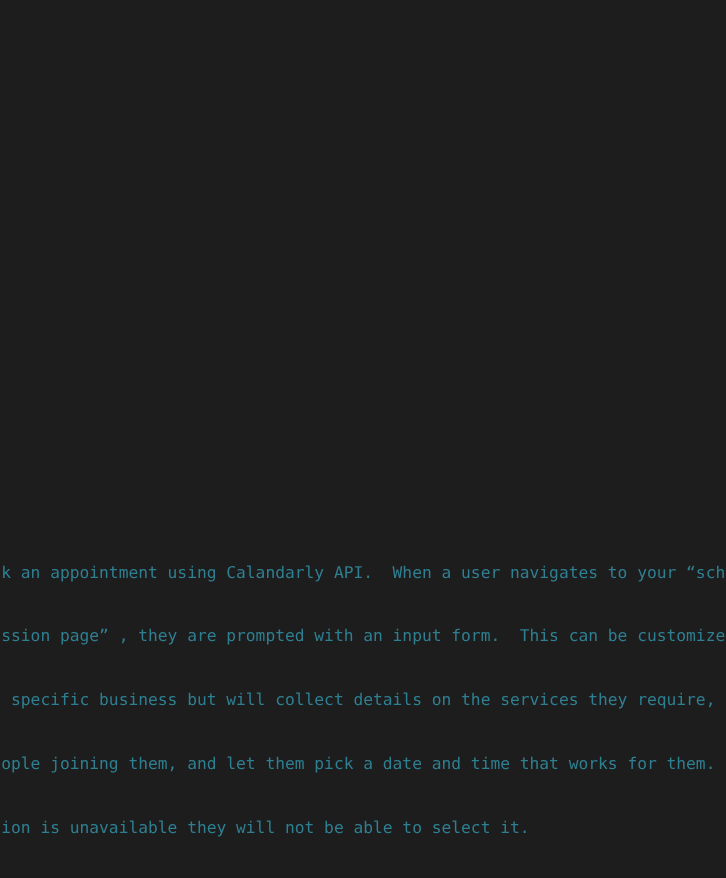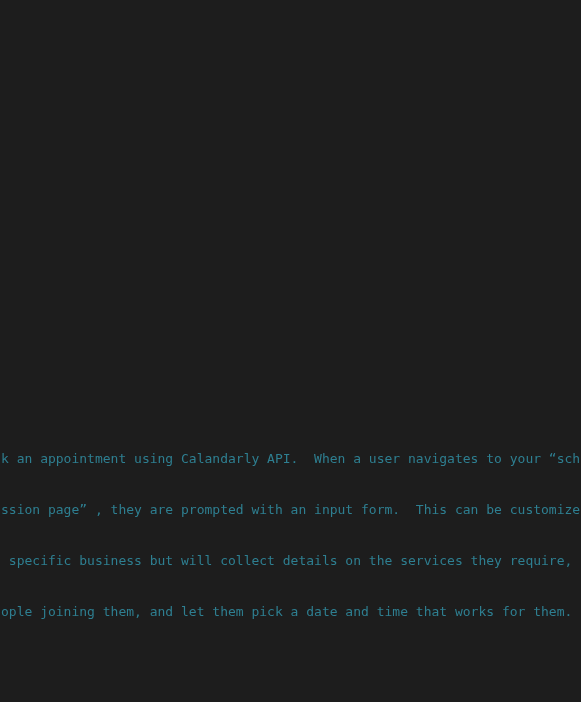--- a/index.html
+++ b/index.html
@@ -61,20 +61,21 @@
     </div>
 
     
     <div class="line">
       
     </div>
     <div class="line ans">k an appointment using Calandarly API.  When a user navigates to your “schedule a s</div>
     <div class="line ans">ssion page” , they are prompted with an input form.  This can be customized to your</div>
     <div class="line ans"> specific business but will collect details on the services they require, how many p</div>
     <div class="line ans">ople joining them, and let them pick a date and time that works for them.  If a ses</div>
+    <div class="line ans">ion is unavailable they will not be able to select it.</div>
 
     
     
     
     
 
     
     
     
     

